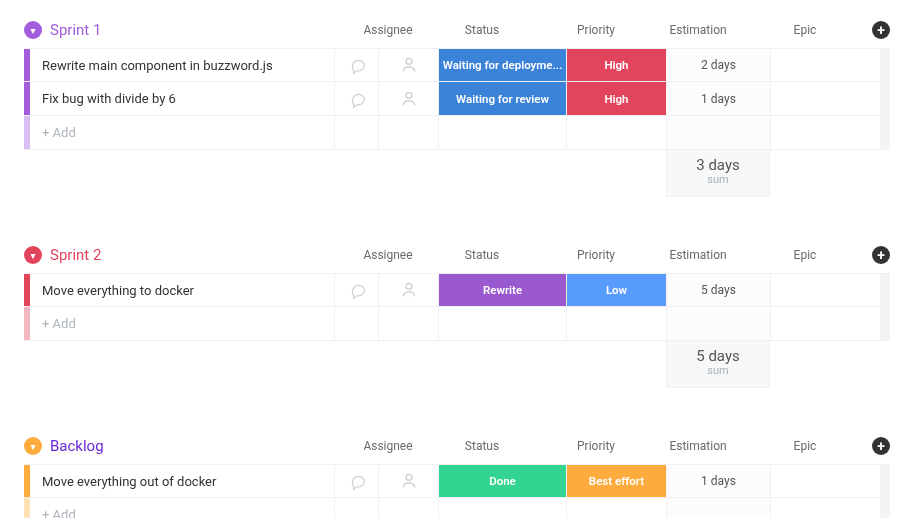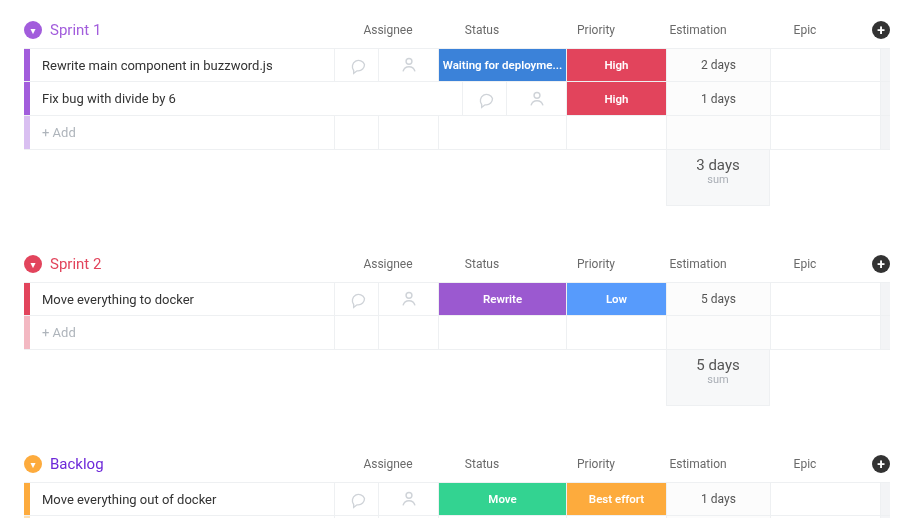--- a/index.html
+++ b/index.html
@@ -68,21 +68,21 @@
   .w-status  { width:128px; }
   .w-prio    { width:100px; }
   .w-est     { width:104px; }
   .w-epic    { width:110px; }
 
   .sum-row {
     display:flex;
   }
   .sum-gap { flex:1; }
   .sum-box {
-    width:104px; text-align:center; padding:6px 0 19px 0;
+    width:104px; text-align:center; padding:6px 0 10px 0;
     background:#f7f8f9; border:1px solid #eef0f2; border-top:none;
   }
   .sum-val { font-size:15px; color:#555; }
   .sum-lbl { font-size:11px; color:#a9aeb5; margin-top:-1px; }
   .sum-after { width:120px; }
 </style>
 </head>
 <body>
 
 <div id="root">
@@ -134,20 +134,23 @@
             <svg width="22" height="20" viewBox="0 0 24 24" stroke-width="1.6">
               <path d="M21 11.5a7.5 7.5 0 0 1-7.5 7.5H12l-4 3v-3.4A7.5 7.5 0 1 1 21 11.5z"></path>
             </svg>
           </div>
           <div class="cell icon w-assign">
             <svg width="22" height="22" viewBox="0 0 24 24" stroke-width="1.6">
               <circle cx="12" cy="8" r="3.2"></circle>
               <path d="M5.5 19c1-3.5 4-5 6.5-5s5.5 1.5 6.5 5"></path>
             </svg>
           </div>
+          <div class="cell w-status">
+            <div class="tag" style="background:#3b82d9">Waiting for review</div>
+          </div>
           <div class="cell w-prio">
             <div class="tag" style="background:#e2445c">High</div>
           </div>
           <div class="cell est-cell w-est">1 days</div>
           <div class="cell w-epic"></div>
           <div class="end-cap"></div>
         </div>
         <div class="row">
           <div class="stripe" style="background:#d9bff1"></div>
           <div class="title-cell add">+ Add</div>
@@ -256,21 +259,21 @@
               <path d="M21 11.5a7.5 7.5 0 0 1-7.5 7.5H12l-4 3v-3.4A7.5 7.5 0 1 1 21 11.5z"></path>
             </svg>
           </div>
           <div class="cell icon w-assign">
             <svg width="22" height="22" viewBox="0 0 24 24" stroke-width="1.6">
               <circle cx="12" cy="8" r="3.2"></circle>
               <path d="M5.5 19c1-3.5 4-5 6.5-5s5.5 1.5 6.5 5"></path>
             </svg>
           </div>
           <div class="cell w-status">
-            <div class="tag" style="background:#33d391">Move</div>
+            <div class="tag" style="background:#33d391">Done</div>
           </div>
           <div class="cell w-prio">
             <div class="tag" style="background:#fdab3d">Best effort</div>
           </div>
           <div class="cell est-cell w-est">1 days</div>
           <div class="cell w-epic"></div>
           <div class="end-cap"></div>
         </div>
         <div class="row">
           <div class="stripe" style="background:#fde0b3"></div>

